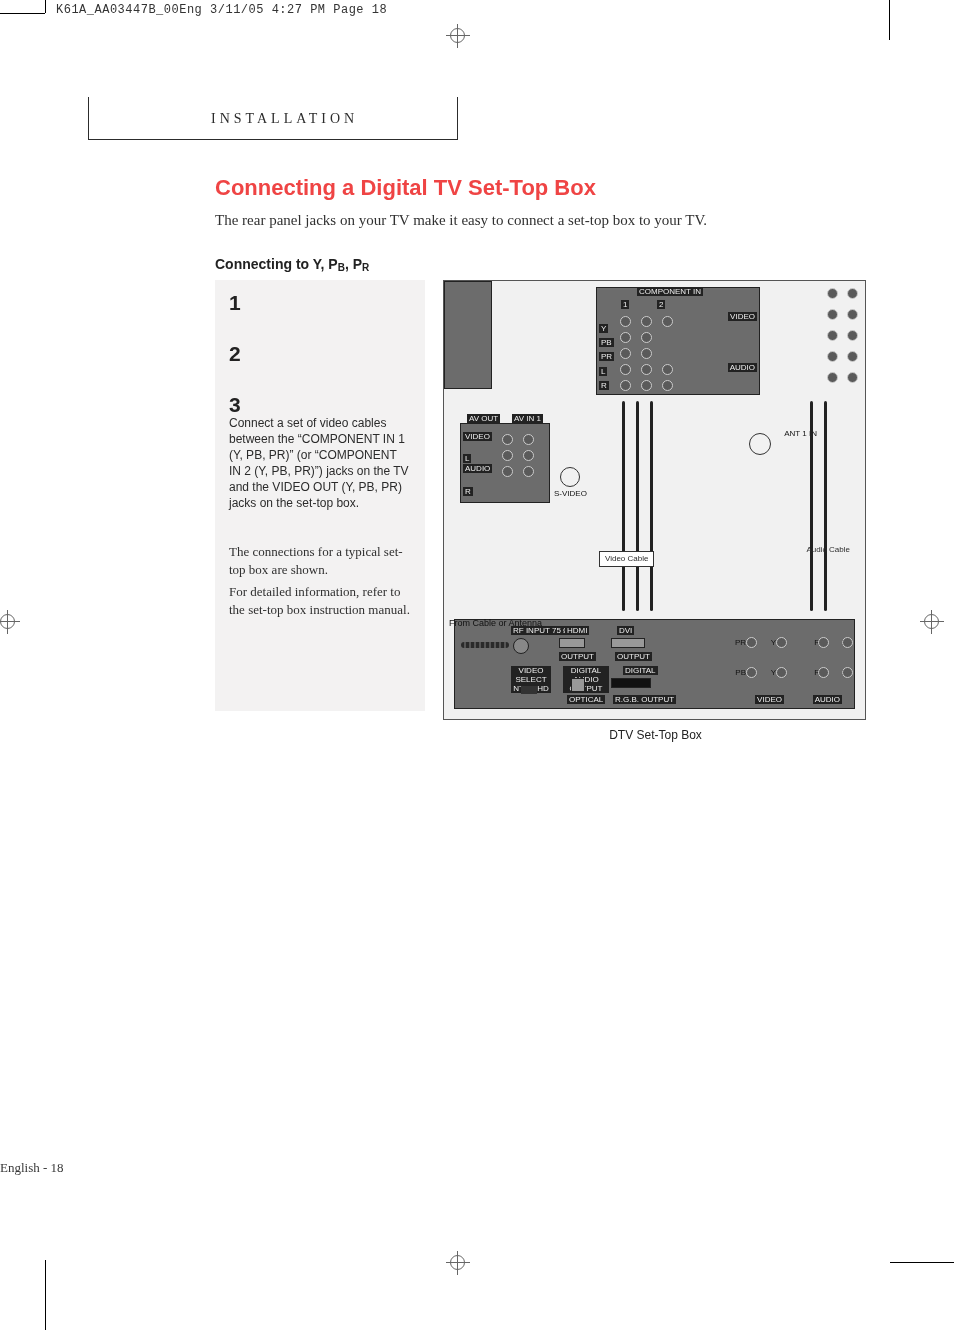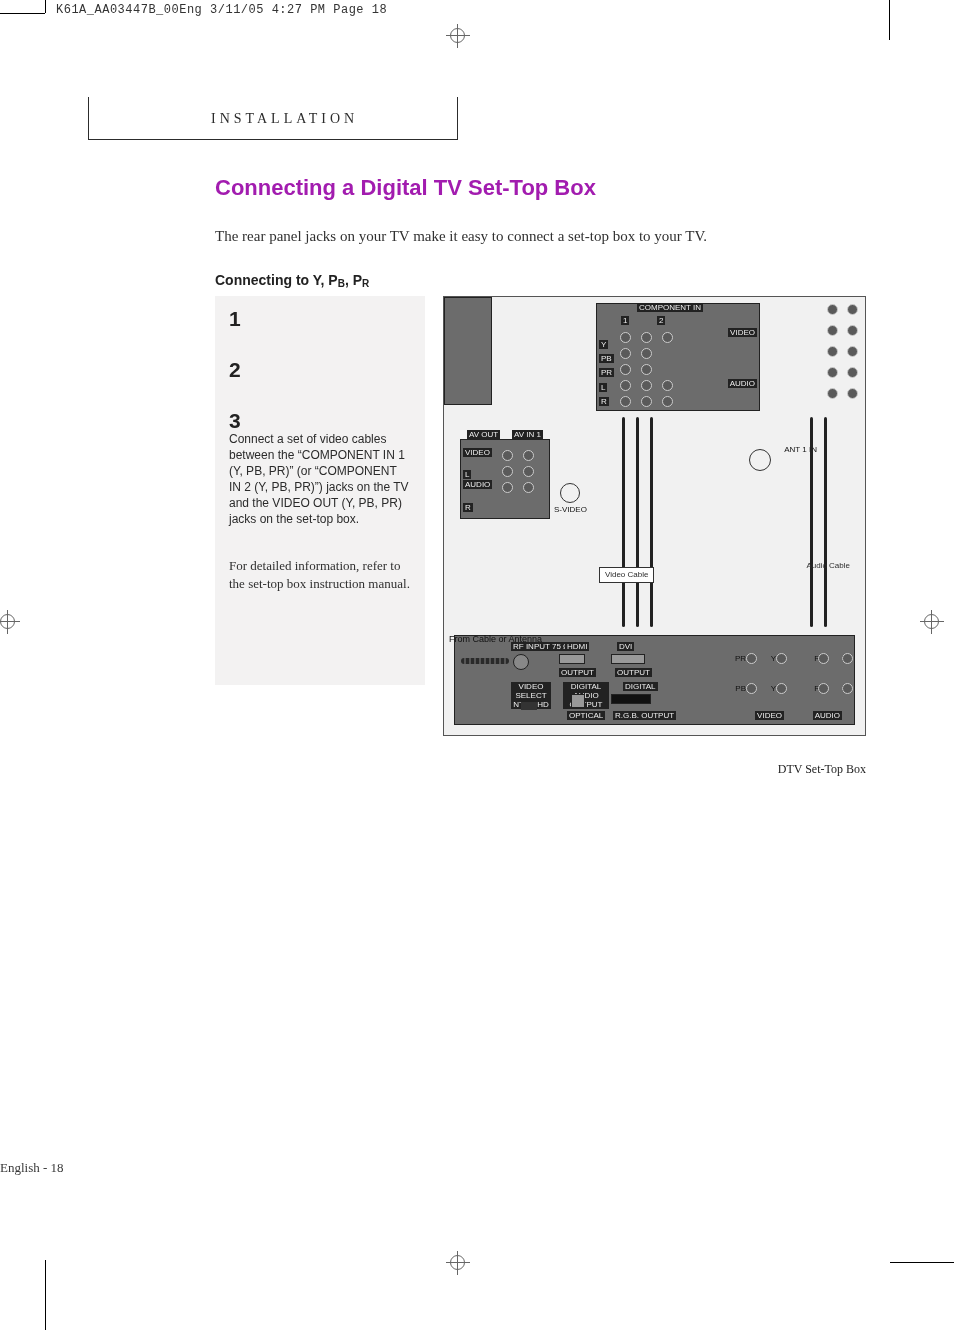--- a/index.html
+++ b/index.html
@@ -18,36 +18,36 @@
   .reg-target .circ { position:absolute; left:4px; top:4px; width:15px; height:15px; border:1px solid #666; border-radius:50%; }
   .reg-top { top:24px; left:446px; }
   .reg-bot { bottom:56px; left:446px; }
   .reg-left { top:610px; left:-4px; }
   .reg-right { top:610px; right:10px; }
 
   .tab-box { position:absolute; top:97px; left:88px; width:370px; border:1px solid #2c2c2c; border-top:none; padding:12px 0 12px 122px; }
   .tab-box span { font:14px/14px Georgia,"Times New Roman",serif; letter-spacing:4px; text-transform:uppercase; }
 
   .content { position:absolute; top:176px; left:215px; right:88px; }
-  h1 { font:700 22px/24px Arial,Helvetica,sans-serif; color:#a21caf; margin-bottom:26px; }
+  h1 { font:700 22px/24px Arial,Helvetica,sans-serif; color:#ef4444; margin-bottom:10px; }
   .intro { font:15px/20px Georgia,"Times New Roman",serif; color:#313131; margin-bottom:26px; }
   h2 { font:700 14px/16px Arial,Helvetica,sans-serif; color:#222; margin-bottom:6px; }
   h2 sub { font-size:10px; vertical-align:baseline; position:relative; top:2px; }
 
   .cols { display:flex; gap:18px; align-items:flex-start; }
   .left-col { width:210px; background:#f3f2f2; padding:12px 14px 92px 14px; }
 
   .step { margin-bottom:30px; }
   .step .num { font:700 21px/21px Arial,Helvetica,sans-serif; color:#222; }
   .step p { font:12px/16px Arial,Helvetica,sans-serif; color:#2b2b2b; }
   .note { font:13px/18px Georgia,"Times New Roman",serif; color:#303030; margin-top:32px; }
 
   .right-col { flex:1; }
   .fig-label { font:12px/14px Arial,Helvetica,sans-serif; color:#222; margin:0 0 6px 2px; }
-  .fig-label.bottom { text-align:right; margin-top:26px;font-family:Liberation Serif, serif; }
+  .fig-label.bottom { text-align:center; margin-top:8px; }
   .diagram { width:100%; height:440px; position:relative; background:#f1f1f1; border:1px solid #555; }
 
   
   .d-panel { position:absolute; background:#6c6c6c; border:1px solid #222; }
   .tv-panel { top:6px; left:152px; width:164px; height:108px; }
   .side-jacks { top:6px; right:6px; width:48px; height:108px; background:#6c6c6c; border:1px solid #222; }
   .av-panel { top:142px; left:16px; width:90px; height:80px; background:#6c6c6c; border:1px solid #222; position:absolute; }
   .svideo { position:absolute; top:186px; left:116px; width:20px; height:20px; border:1px solid #333; border-radius:50%; }
   .ant { position:absolute; top:152px; right:94px; width:22px; height:22px; border:1px solid #333; border-radius:50%; }
   .settop { position:absolute; bottom:10px; left:10px; right:10px; height:90px; background:#6c6c6c; border:1px solid #222; }
@@ -106,20 +106,21 @@
       <div class="step">
         <div class="num">1</div>
       </div>
       <div class="step">
         <div class="num">2</div>
       </div>
       <div class="step">
         <div class="num">3</div>
         <p>Connect a set of video cables between the “COMPONENT IN 1 (Y, PB, PR)” (or “COMPONENT IN 2 (Y, PB, PR)”) jacks on the TV and the VIDEO OUT (Y, PB, PR) jacks on the set-top box.</p>
       </div>
+      <p class="note">The connections for a typical set-top box are shown.</p>
       <p class="note" style="margin-top:4px">For detailed information, refer to the set-top box instruction manual.</p>
     </div>
 
     <div class="right-col">
 
       <div class="diagram">
 
         <div class="d-panel tv-panel">
           <span class="lbl" style="top:-1px;left:40px">COMPONENT IN</span>
           <span class="lbl" style="top:12px;left:24px">1</span>

